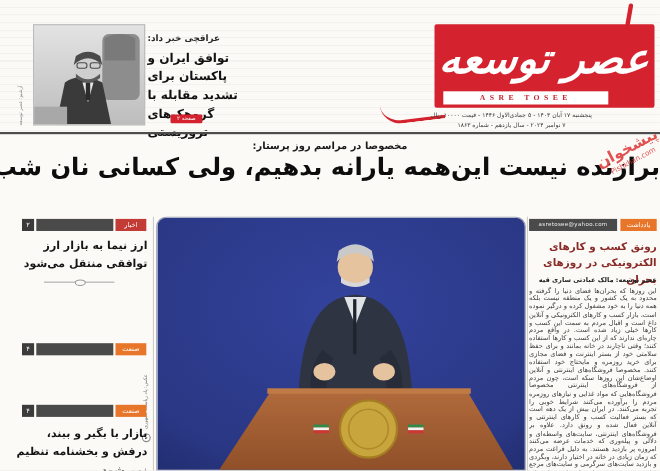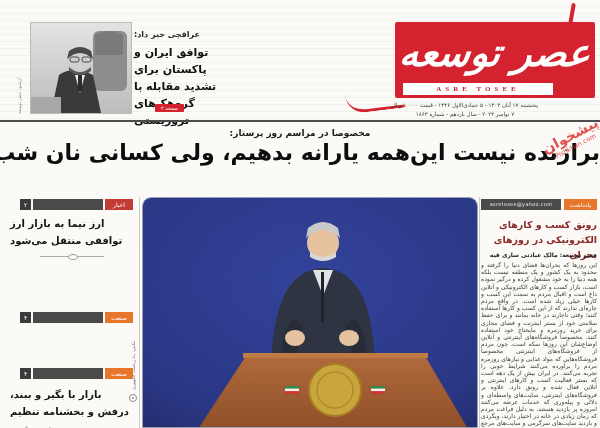--- a/index.html
+++ b/index.html
@@ -63,21 +63,21 @@
   
   .secbar{position:absolute;height:11px;}
   .secbar .numbox{position:absolute;left:0;top:0;width:11px;height:11px;background:#3b3b3b;
     color:#fff;font-size:6px;line-height:11px;text-align:center;}
   .secbar .midbar{position:absolute;left:13px;right:30px;top:0;height:11px;background:#4a4a4a;}
   .secbar .lbl{position:absolute;right:0;top:0;width:28px;height:11px;color:#fff;
     font-size:6px;line-height:11px;text-align:center;direction:rtl;}
   .lbl-red{background:#c23b34;}
   .lbl-orange{background:#e8762a;}
   
-  .lc-head{position:absolute;left:10px;width:124px;text-align:left;direction:rtl;
+  .lc-head{position:absolute;left:10px;width:124px;text-align:right;direction:rtl;
     font-size:10px;font-weight:bold;line-height:17px;color:#151515;}
   .orn{position:absolute;left:40px;width:64px;border-top:1px solid #aaa;}
   .orn:after{content:"";position:absolute;left:28px;top:-3px;width:8px;height:4px;
     border:1px solid #999;border-radius:50%;background:#fbfaf7;}
   
   .note-bar{position:absolute;left:481px;top:199px;width:116px;height:11px;}
   .note-email{position:absolute;left:0;top:0;width:80px;height:11px;background:#4a4a4a;
     color:#eee;font-size:5px;line-height:11px;text-align:center;letter-spacing:0.3px;}
   .note-lbl{position:absolute;right:0;top:0;width:33px;height:11px;background:#e8762a;
     color:#fff;font-size:6px;line-height:11px;text-align:center;direction:rtl;}

